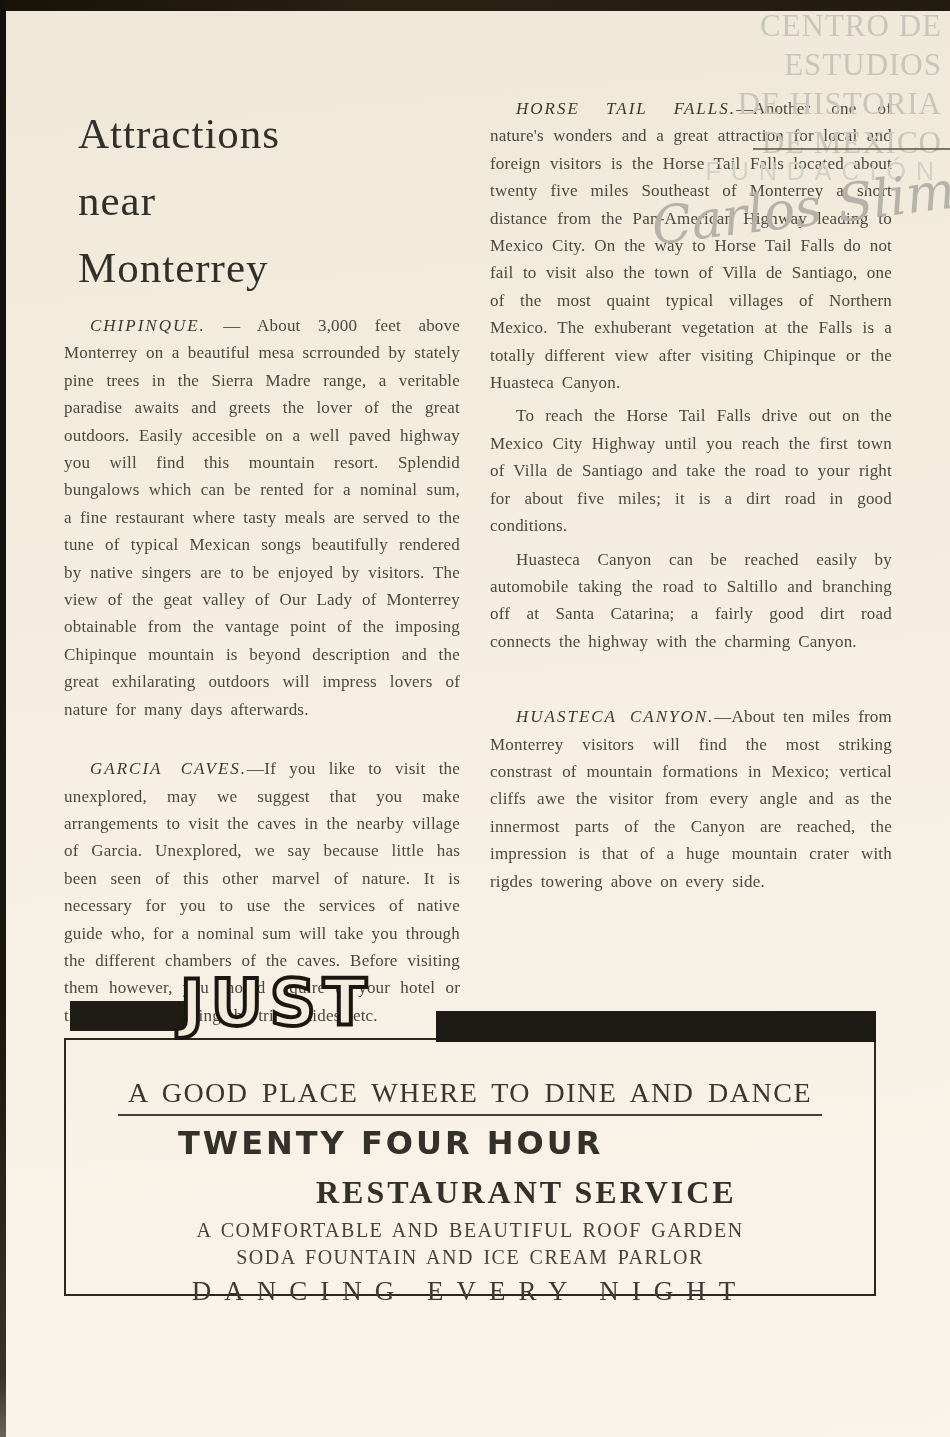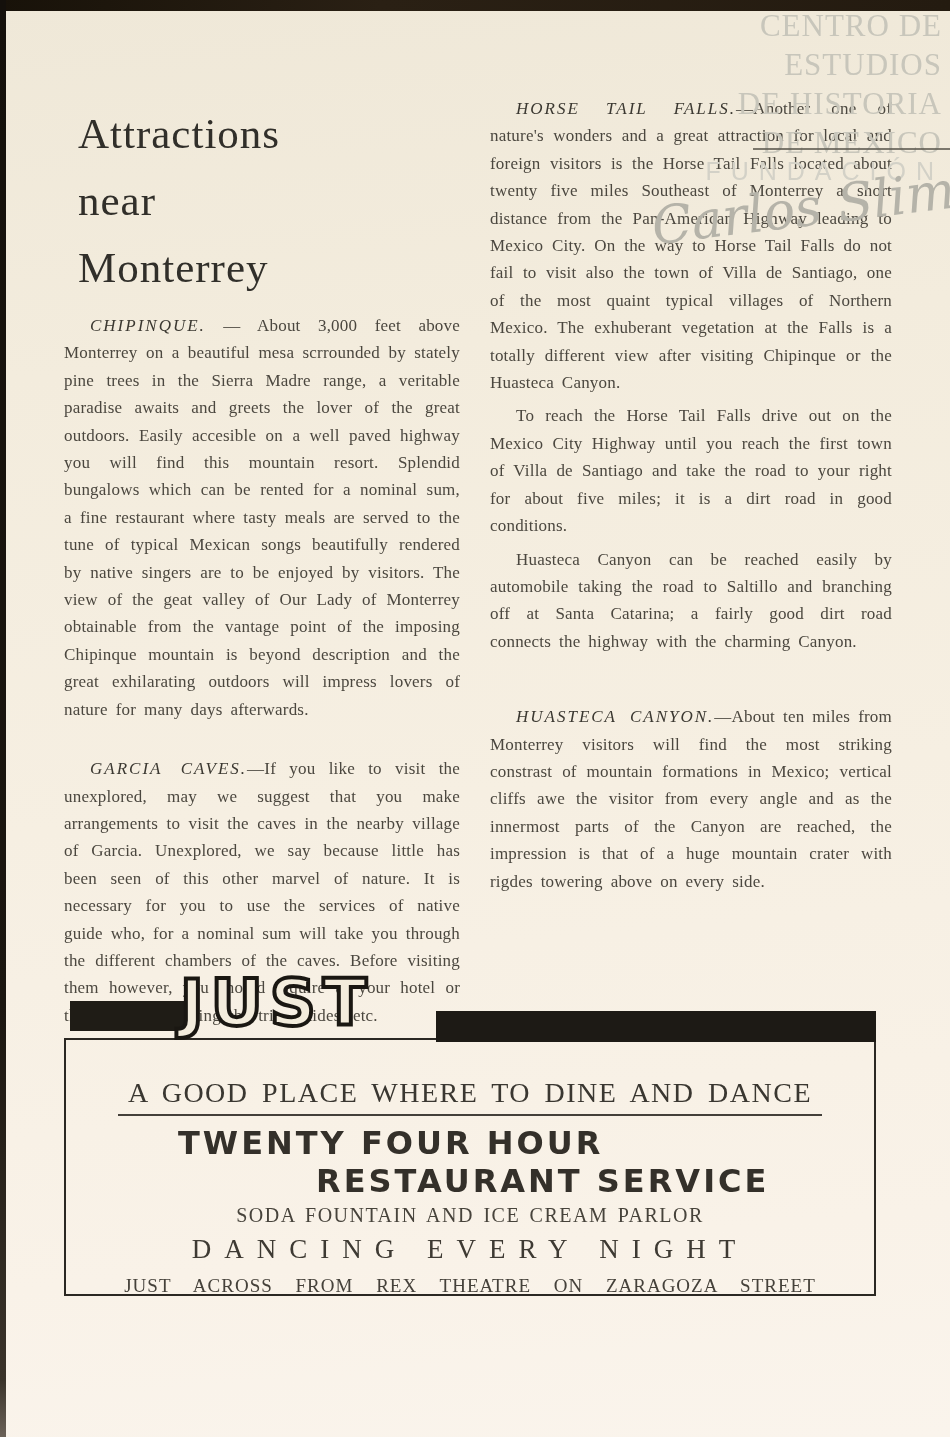--- a/index.html
+++ b/index.html
@@ -42,21 +42,21 @@
     position:absolute;left:180px;top:966px;z-index:4;
     font-family:"DejaVu Sans",sans-serif;font-weight:bold;font-size:64px;letter-spacing:7px;
     color:#f3ecdc;-webkit-text-stroke:4px #1a1712;
   }
   .ad-location{position:absolute;left:456px;top:976px;z-index:4;font-size:28px;letter-spacing:2px;word-spacing:10px;color:#2c2a25;}
   .ad-inner{position:absolute;left:0;top:0;width:100%;height:100%;}
   .ad-tagline-row{text-align:center;margin-top:13px;}
   .ad-tagline{display:inline-block;font-size:28px;letter-spacing:1.5px;word-spacing:5px;color:#3a3731;border-bottom:2px solid #44403a;padding:0 10px 5px;margin-top:24px;}
   .ad-service{font-family:"DejaVu Sans",sans-serif;font-weight:bold;color:#34302a;font-size:32px;letter-spacing:3px;white-space:nowrap;}
   .svc1{margin-top:8px;padding-left:112px;}
-  .svc2{margin-top:0;padding-left:250px;}
+  .svc2{margin-top:12px;padding-left:250px;font-family:Liberation Serif, serif;}
   .ad-feature{text-align:center;font-size:20px;letter-spacing:1.5px;word-spacing:3px;color:#47433b;margin-top:4px;}
   .ad-feature.first{margin-top:8px;}
   .ad-dancing{text-align:center;font-size:27px;letter-spacing:13px;color:#3e3a33;margin-top:7px;}
   .ad-address{text-align:center;font-size:19px;letter-spacing:1px;word-spacing:17px;color:#45413a;margin-top:10px;white-space:nowrap;}
 </style>
 </head>
 <body>
 
 <div class="scan">
 
@@ -95,19 +95,19 @@
   <div class="band-right"></div>
   <div class="ad-brand">JUST</div>
 
   <div class="ad-box">
     <div class="ad-inner">
       <div class="ad-tagline-row">
         <span class="ad-tagline">A GOOD PLACE WHERE TO DINE AND DANCE</span>
       </div>
       <div class="ad-service svc1">TWENTY FOUR HOUR</div>
       <div class="ad-service svc2">RESTAURANT SERVICE</div>
+      <div class="ad-feature first">A COMFORTABLE AND BEAUTIFUL ROOF GARDEN</div>
       <div class="ad-feature">SODA FOUNTAIN AND ICE CREAM PARLOR</div>
       <div class="ad-dancing">DANCING EVERY NIGHT</div>
-      <div class="ad-address">JUST ACROSS FROM REX THEATRE ON ZARAGOZA STREET</div>
     </div>
   </div>
 
 </div>
 
 </body></html>

